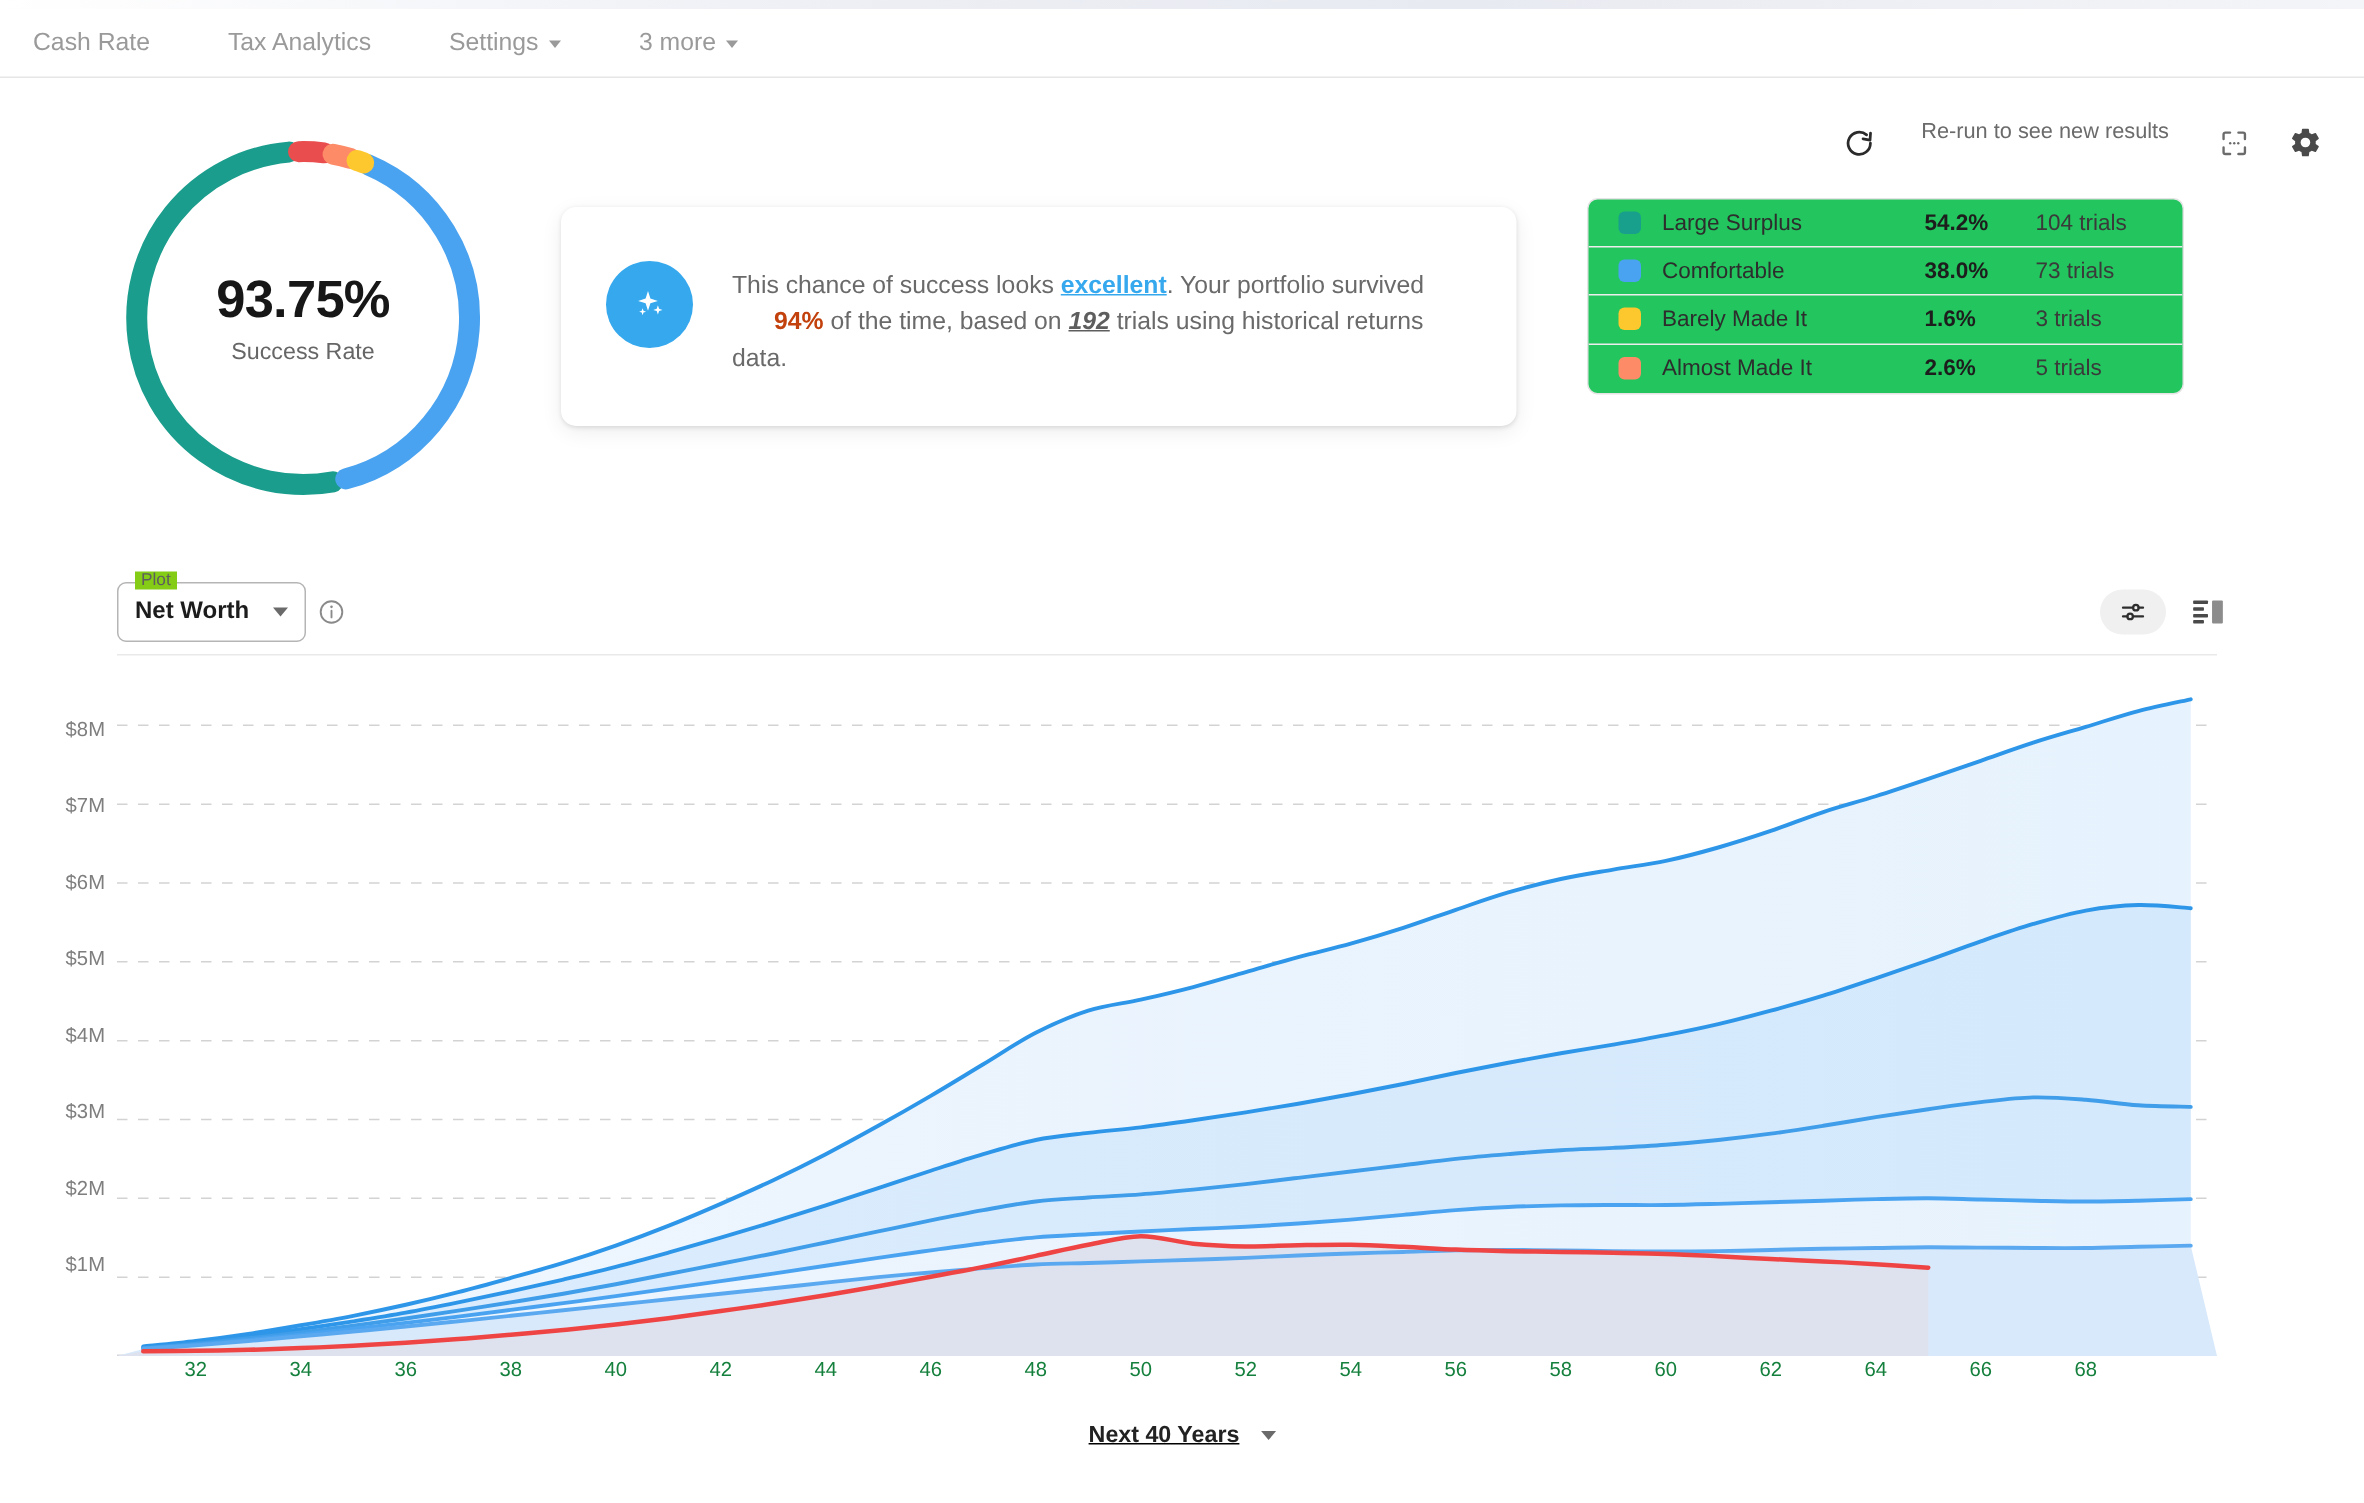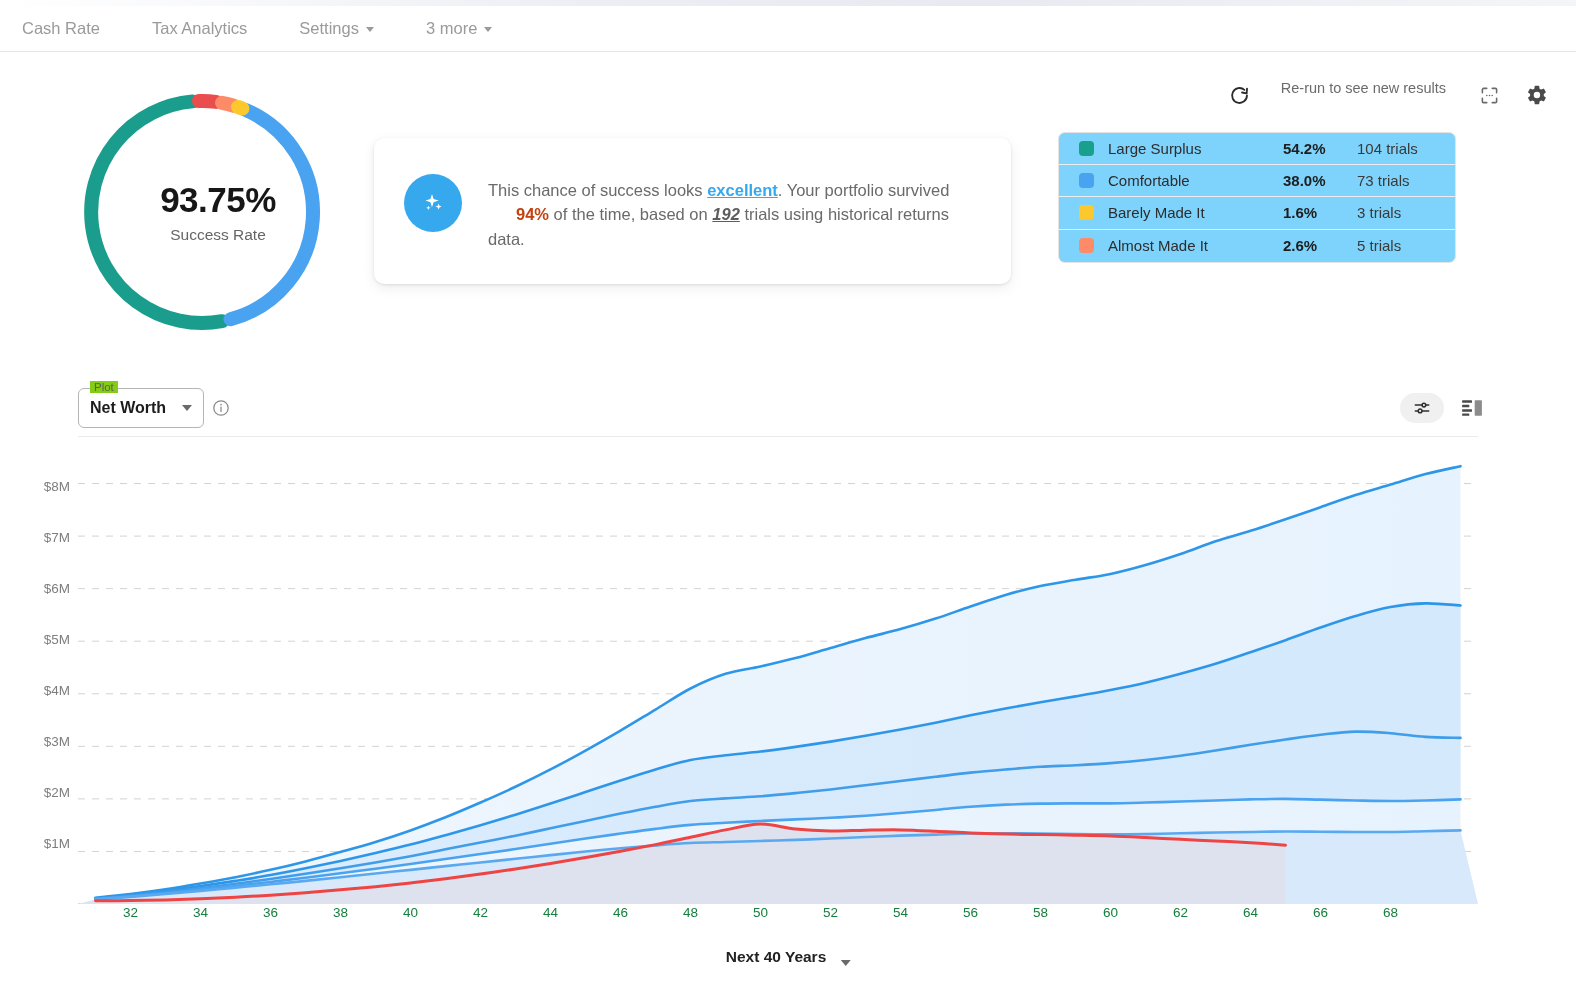--- a/index.html
+++ b/index.html
@@ -44,21 +44,21 @@
     border-right: 4.5px solid transparent; border-top: 5.5px solid #9a9a9a;
     margin-top: 2px;
   }
 
   
   .summary { position: absolute; left: 0; top: 52px; width: 1576px; height: 300px; }
 
   
   .donut-wrap { position: absolute; left: 78px; top: 36px; width: 248px; height: 248px; }
   .donut-center {
-    position: absolute; left: 16px; top: 0; width: 248px; height: 248px;
+    position: absolute; left: 0; top: 0; width: 248px; height: 248px;
     display: flex; flex-direction: column; align-items: center; justify-content: center;
   }
   .donut-pct { font-size: 35px; font-weight: bold; color: #171717; letter-spacing: -0.5px; }
   .donut-sub { font-size: 15.5px; color: #666666; margin-top: 6px; }
 
   
   .msg-card {
     position: absolute; left: 374px; top: 86px; width: 637px; height: 146px;
     background: #ffffff; border-radius: 10px;
     box-shadow: 0 1px 3px rgba(0,0,0,0.10), 0 4px 14px rgba(0,0,0,0.07);
@@ -80,21 +80,21 @@
     display: flex; align-items: flex-start; gap: 12px;
   }
   .rerun-label { font-size: 14.5px; color: #6b6b6b; margin: 0 22px 0 14px; white-space: nowrap; }
   .ico-btn { width: 30px; height: 30px; display: flex; align-items: center; justify-content: center; cursor: pointer; color: #4a4a4a; }
   .ico-btn.gear { position: absolute; right: -84px; top: 0; }
   .ico-btn.expand { position: absolute; right: -36px; top: 0; }
 
   
   .legend {
     position: absolute; right: 120px; top: 80px; width: 398px;
-    background: #7dd3fc; border: 1px solid #e4e4e4; border-radius: 7px; overflow: hidden; margin-left: 32px;
+    background: #22c55e; border: 1px solid #e4e4e4; border-radius: 7px; overflow: hidden; margin-left: 32px;
   }
   .legend-row {
     display: flex; align-items: center; height: 32.2px; padding: 0 18px 0 20px;
     border-bottom: 1px solid #ededed; font-size: 15px; color: #2d2d2d;
   }
   .legend-row:last-child { border-bottom: none; }
   .swatch { width: 15px; height: 15px; border-radius: 4px; flex: 0 0 15px; margin-right: 14px; }
   .legend-name { flex: 1 1 auto; }
   .legend-pct { width: 74px; font-weight: bold; color: #1d1d1d; }
   .legend-trials { width: 80px; color: #3a3a3a; }
@@ -126,21 +126,21 @@
   
   .chart { position: absolute; left: 78px; top: 452px; width: 1400px; height: 452px; }
   .chart svg { display: block; }
   .ylabels { position: absolute; left: 0; top: 452px; width: 78px; height: 452px; }
   .ylabel { position: absolute; right: 8px; font-size: 13.5px; color: #7e7e7e; transform: translateY(-50%); white-space: nowrap; }
   .xlabels { position: absolute; left: 78px; top: 905px; width: 1400px; height: 30px; }
   .xlabel { position: absolute; top: 0; font-size: 13.5px; color: #15803d; transform: translateX(-50%); }
 
   .range-select {
     position: absolute; left: 50%; transform: translateX(-50%); top: 948px;
-    display: flex; align-items: flex-end; gap: 14px; cursor: pointer;
+    display: flex; align-items: center; gap: 14px; cursor: pointer; text-decoration: underline;
   }
   .range-label { font-size: 15.5px; font-weight: bold; color: #222222; }
 </style>
 </head>
 <body>
 
 <div class="top-strip"></div>
 
 <nav class="tabbar">
   <div class="tab">

